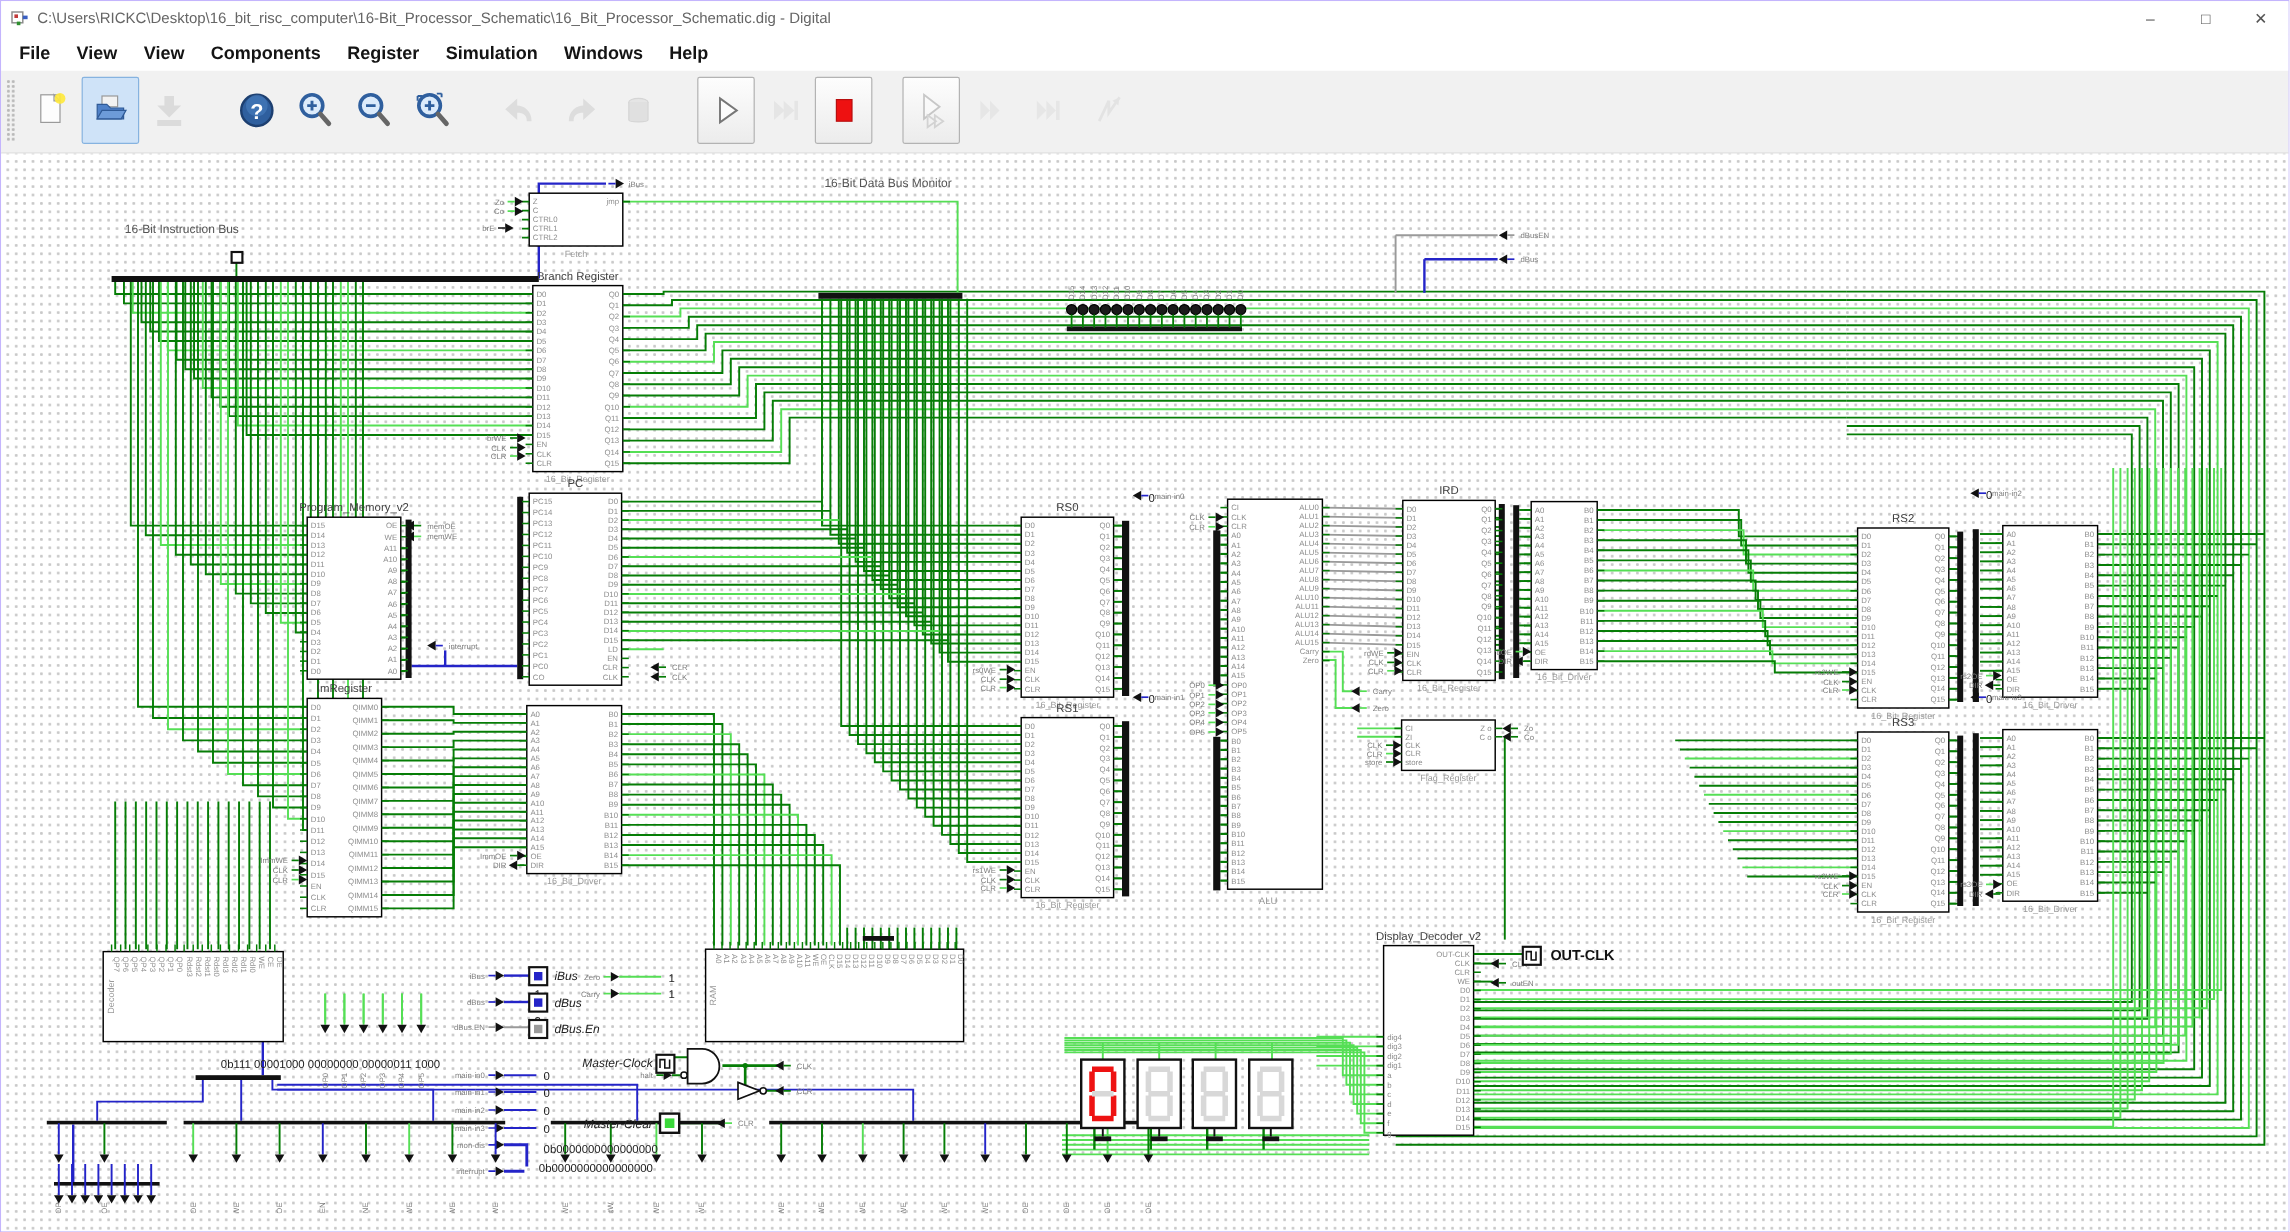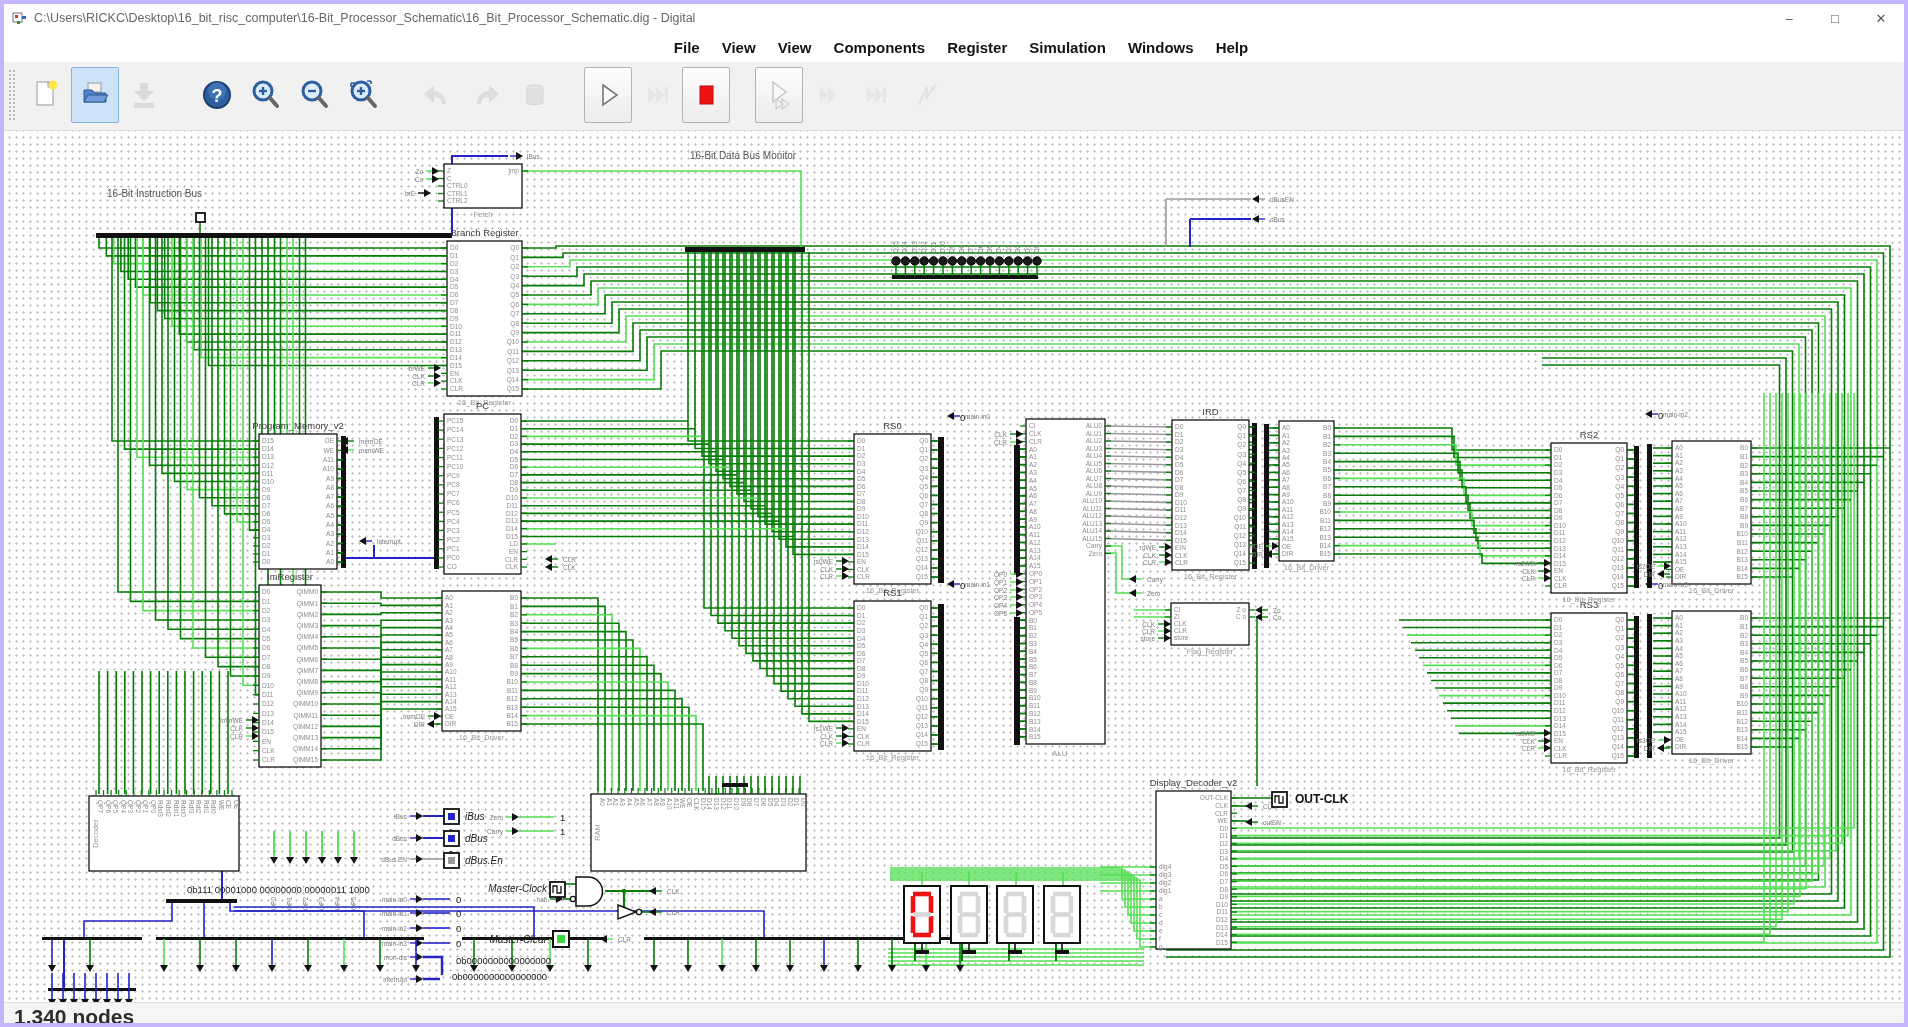--- a/index.html
+++ b/index.html
@@ -1,26 +1,26 @@
 <!DOCTYPE html>
 <html><head>
 <meta charset="utf-8">
 <style>
   html,body{margin:0;padding:0;background:#fff;width:1908px;height:1027px;overflow:hidden;
     font-family:"Liberation Sans",sans-serif;-webkit-font-smoothing:antialiased;}
-  .window{width:1908px;height:1027px;display:flex;flex-direction:column;border:4px solid #c4b5fd;box-sizing:border-box;}
+  .window{width:1908px;height:1027px;display:flex;flex-direction:column;border:1px solid #c4b5fd;box-sizing:border-box;}
   
   .titlebar{height:28px;flex:0 0 28px;display:flex;align-items:center;background:#fff;padding-left:8px;}
   .app-icon{width:16px;height:16px;margin-right:6px;}
   .title-text{font-size:12.5px;color:#666;white-space:nowrap;}
   .win-controls{margin-left:auto;display:flex;height:100%;}
   .win-btn{width:46px;height:100%;display:flex;align-items:center;justify-content:center;
     color:#555;font-size:13px;cursor:default;}
   
-  .menubar{height:30px;flex:0 0 30px;display:flex;align-items:center;background:#fff;padding-left:14px;justify-content:center;}
+  .menubar{height:30px;flex:0 0 30px;display:flex;align-items:center;background:#fff;padding-left:4px;}
   .menu-item{font-size:15px;font-weight:bold;color:#141414;padding:3px 11px;cursor:default;}
   
   .toolbar{height:66px;flex:0 0 66px;background:#f1f1f1;border-bottom:1px solid #dcdcdc;
     display:flex;align-items:center;padding:0 4px 2px 4px;}
   .tb-handle{width:8px;height:52px;margin-right:6px;
     background-image:radial-gradient(circle,#b9b9b9 1px,transparent 1.4px);background-size:4px 4px;}
   .tbtn{width:46px;height:54px;display:flex;align-items:center;justify-content:center;
     border:1px solid transparent;border-radius:2px;margin-right:1px;background:transparent;}
   .tbtn.framed{border:1px solid #b3b3b3;background:linear-gradient(#fdfdfd,#ececec);}
   .tbtn.selected{background:#cfe3f8;border:1px solid #86b3e0;}
@@ -2755,17 +2755,14 @@
         <text x="1654" y="458" class="bin" text-anchor="start">0</text>
         <text x="452" y="772" class="bin" text-anchor="start">0</text>
         <text x="452" y="786" class="bin" text-anchor="start">0</text>
         <text x="452" y="801" class="bin" text-anchor="start">0</text>
         <text x="452" y="816" class="bin" text-anchor="start">0</text>
         <text x="556" y="690" class="bin" text-anchor="start">1</text>
         <text x="556" y="704" class="bin" text-anchor="start">1</text>
       </svg>
   </div>
 
-  <div class="statusbar">
-    <div class="status-text">1,340 nodes</div>
-  </div>
 
 </div>
 
 </body></html>

